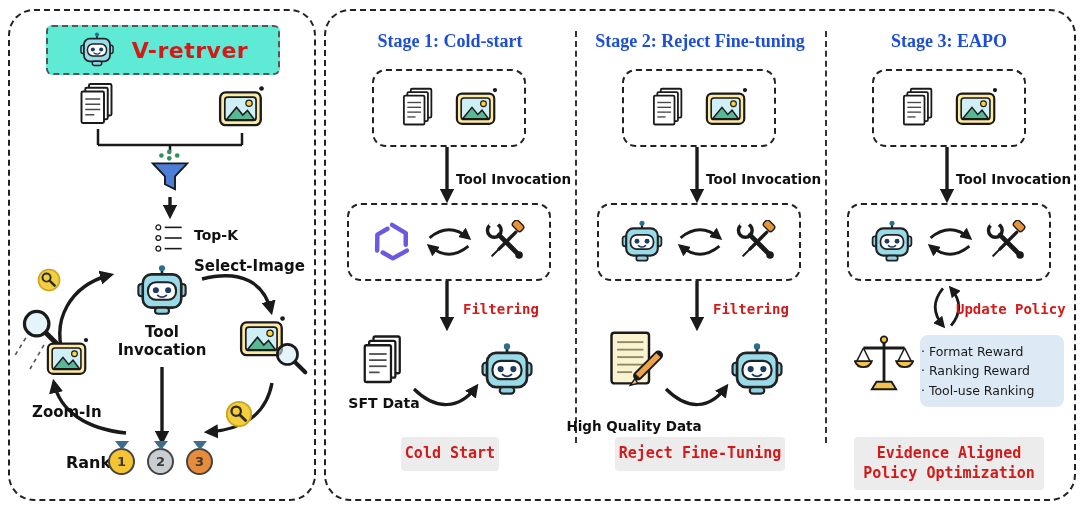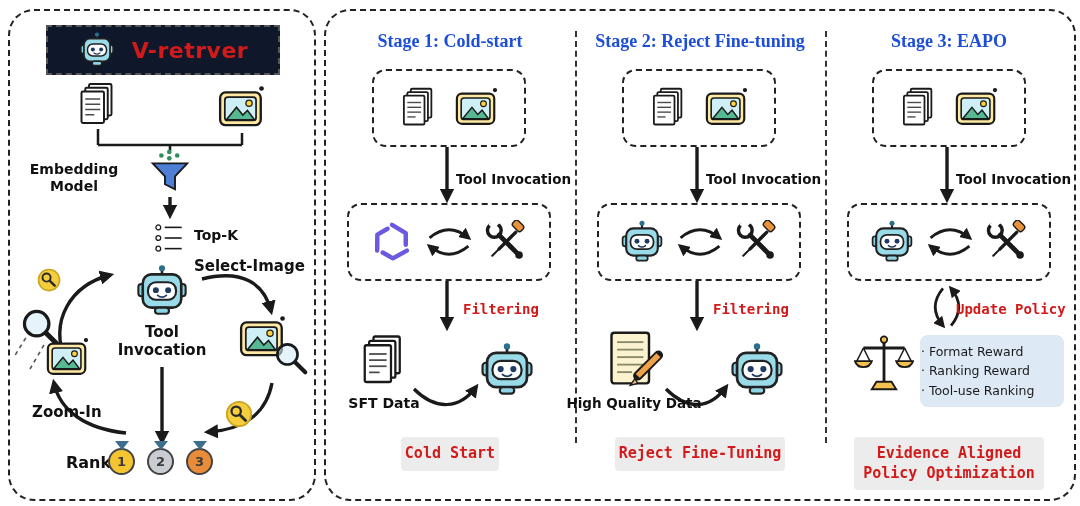--- a/index.html
+++ b/index.html
@@ -3,21 +3,21 @@
 <meta charset="utf-8">
 <style>
   html,body{margin:0;padding:0;background:#ffffff;}
   .canvas{position:relative;width:1080px;height:506px;background:#fff;font-family:"DejaVu Sans",sans-serif;overflow:hidden;}
   .panel{position:absolute;border:2.5px dashed #222;border-radius:26px;background:#fff;}
   .abs{position:absolute;}
   .overlay{position:absolute;left:0;top:0;pointer-events:none;}
   .lbl{position:absolute;font-weight:bold;color:#111;font-family:"DejaVu Sans",sans-serif;}
   .red{color:#D31A1A;font-family:"DejaVu Sans Mono",monospace;font-weight:bold;}
   .title-box{position:absolute;display:flex;align-items:center;justify-content:center;gap:16px;
-    background:#0f172a;border:2px dashed #555;border-radius:0;}
+    background:#5eead4;border:2px dashed #555;border-radius:6px;}
   .red-title{font-size:22px;font-weight:bold;color:#D31A1A;font-family:"DejaVu Sans",sans-serif;letter-spacing:.5px;}
   .dashed-box{position:absolute;display:flex;align-items:center;justify-content:center;
     border:2.2px dashed #222;border-radius:14px;background:#fff;}
   .stage{position:absolute;top:0;height:488px;}
   .stage-title{position:absolute;top:20px;left:0;width:100%;text-align:center;
     font-family:"Liberation Serif",serif;font-weight:700;font-size:18px;color:#1d4ed8;}
   .divider{position:absolute;top:20px;height:412px;border-left:2px dashed #333;}
   .footer-wrap{position:absolute;left:0;top:426px;width:100%;display:flex;justify-content:center;}
   .footer-box{background:#ECECEC;border-radius:4px;padding:7px 4px;max-width:190px;box-sizing:border-box;
     text-align:center;font-family:"DejaVu Sans Mono",monospace;font-weight:bold;font-size:15px;line-height:1.3;color:#D31A1A;}
@@ -175,21 +175,20 @@
       <span class="red-title">V-retrver</span>
     </div>
 
     <svg class="abs" style="left:64px;top:70px" width="48" height="48" viewBox="0 0 64 64">
         <use href="#sym-docs"></use>
       </svg>
     <svg class="abs" style="left:206px;top:72px" width="52" height="50" viewBox="0 0 64 64">
         <use href="#sym-image"></use>
       </svg>
 
-    <div class="lbl" style="left:16px;top:150px;width:96px;text-align:center;font-size:14px;line-height:1.2">Embedding Model</div>
     <svg class="abs" style="left:137px;top:138px" width="46" height="46" viewBox="0 0 64 64">
         <use href="#sym-funnel"></use>
       </svg>
 
     <svg class="abs" style="left:143px;top:208px" width="34" height="38" viewBox="0 0 64 64">
         <use href="#sym-topk"></use>
       </svg>
     <div class="lbl" style="left:184px;top:216px;font-size:14px">Top-K</div>
 
     <svg class="abs" style="left:124px;top:252px" width="56" height="56" viewBox="0 0 64 64">
@@ -297,21 +296,21 @@
             <use href="#sym-cycle-h"></use>
           </svg>
         <svg width="44" height="44" viewBox="0 0 64 64">
             <use href="#sym-tools"></use>
           </svg>
       </div>
       <div class="lbl red" style="left:137px;top:290px;font-size:14px">Filtering</div>
       <svg class="abs" style="left:28px;top:318px" width="60" height="60" viewBox="0 0 64 64">
           <use href="#sym-docpencil"></use>
         </svg>
-      <div class="lbl" style="left:-10px;top:384px;width:136px;text-align:center;font-size:13.5px">High Quality Data</div>
+      <div class="lbl" style="left:-10px;top:407px;width:136px;text-align:center;font-size:13.5px">High Quality Data</div>
       <svg class="abs" style="left:152px;top:330px" width="58" height="58" viewBox="0 0 64 64">
           <use href="#sym-robot"></use>
         </svg>
       <div class="footer-wrap">
         <div class="footer-box">Reject Fine-Tuning</div>
       </div>
     </div>
 
     <div class="stage" style="left:500px;width:246px">
       <svg class="overlay" width="250" height="480" viewBox="0 0 250 480">

